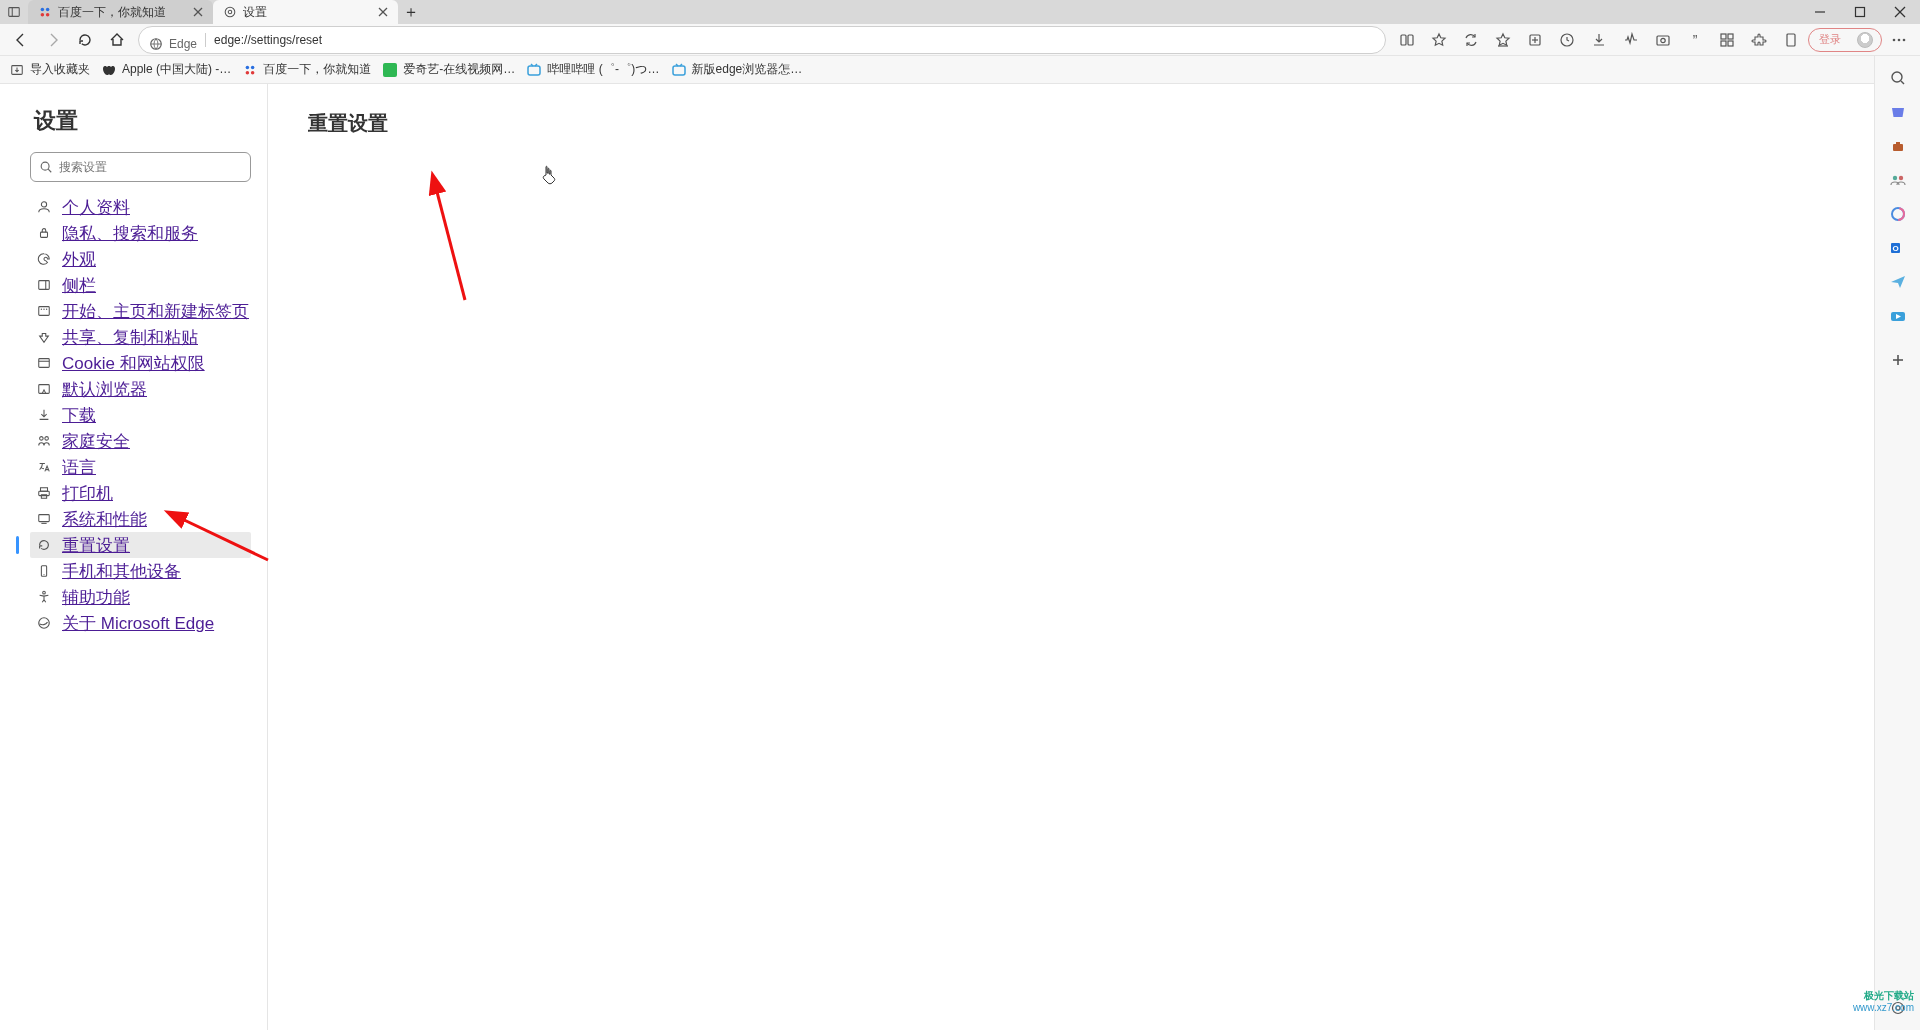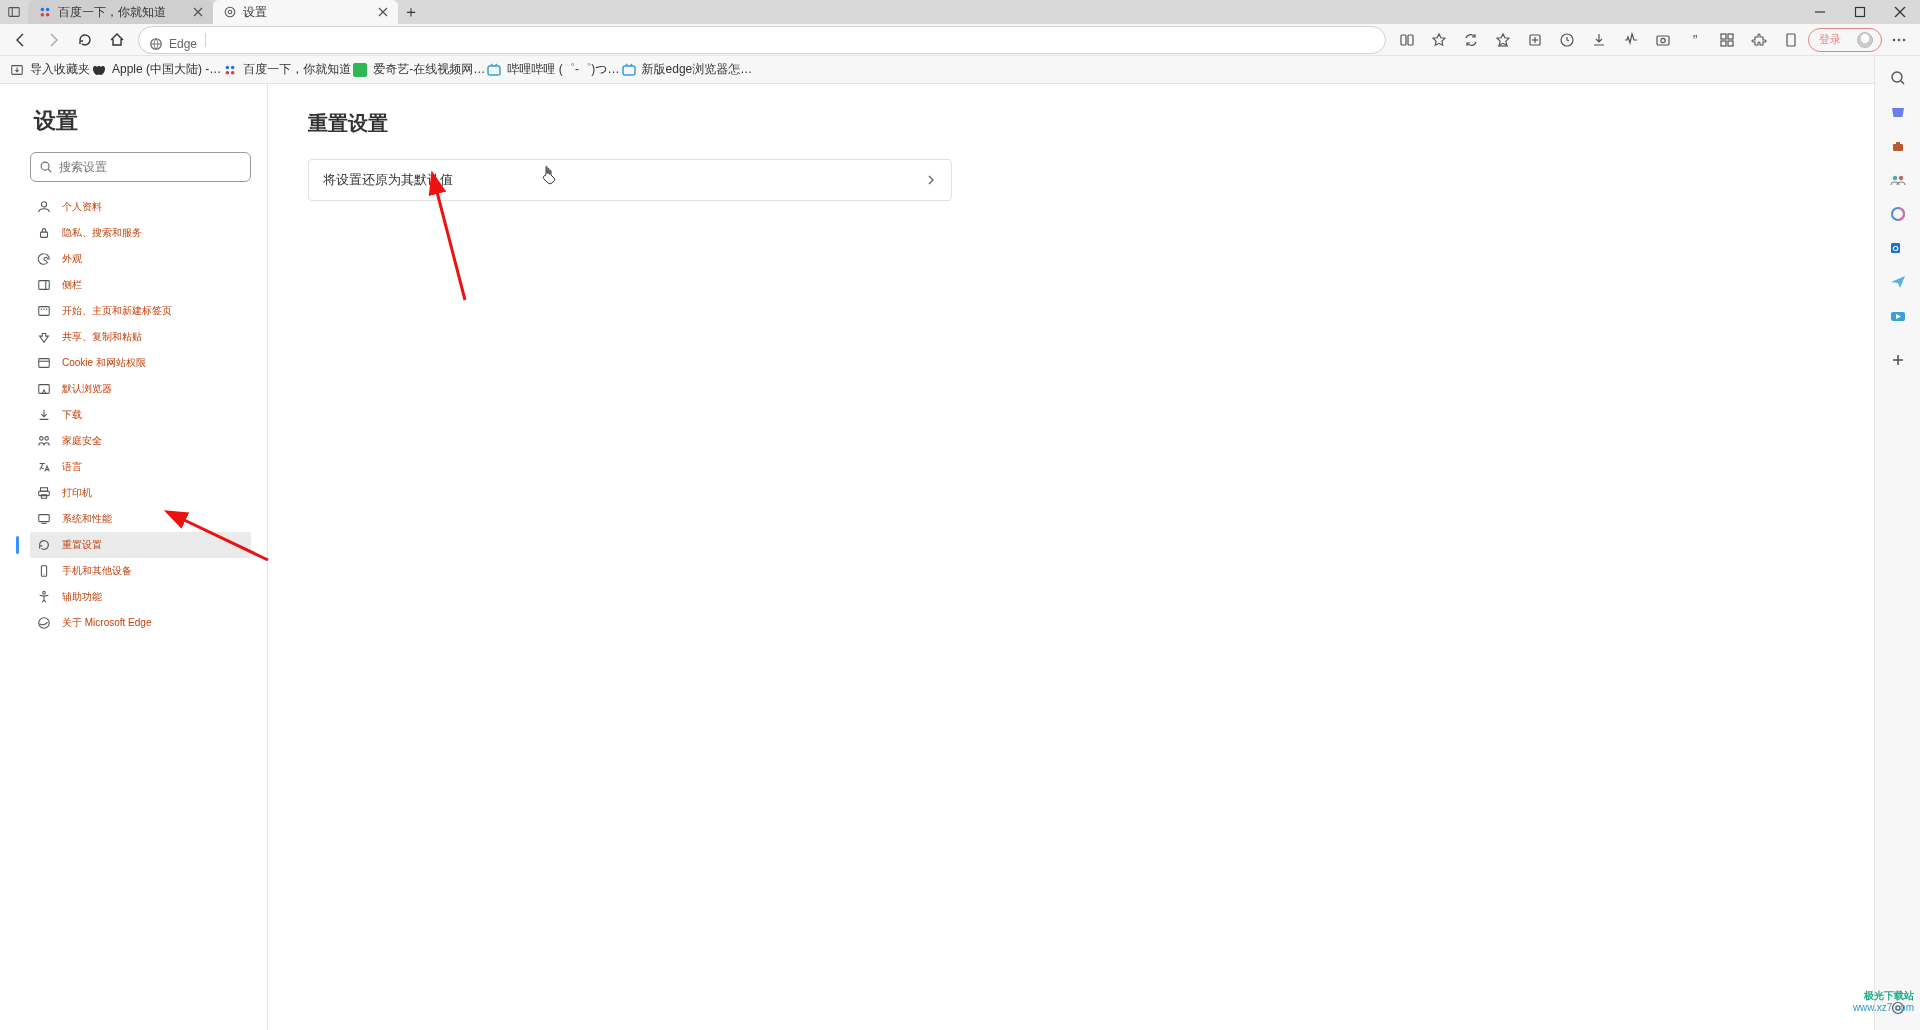--- a/index.html
+++ b/index.html
@@ -23,35 +23,35 @@
   .toolbar { height: 32px; background: #f7f7f7; display: flex; align-items: center; padding: 0 6px; gap: 2px; border-bottom: 1px solid #e5e5e5; }
   .tool-btn { width: 30px; height: 28px; display: flex; align-items: center; justify-content: center; color: #555; border-radius: 4px; }
   .addr-wrap { flex: 1; display: flex; align-items: center; height: 28px; border: 1px solid #cfcfcf; border-radius: 14px; padding: 0 10px; background: #fff; margin: 0 4px; gap: 8px; }
   .addr-site { color: #666; font-size: 12px; display: flex; align-items: center; gap: 6px; margin-top: 8px; }
   .addr-sep { width: 1px; height: 14px; background: #ccc; }
   .addr-url { flex: 1; font-size: 12px; color: #333; border: none; outline: none; background: transparent; }
   .login-btn { height: 24px; border: 1px solid #e08585; color: #e08585; border-radius: 12px; padding: 0 8px 0 10px; display: flex; align-items: center; gap: 16px; font-size: 11px; }
   .avatar { width: 16px; height: 16px; border-radius: 50%; background: radial-gradient(circle at 50% 40%, #fff 0 40%, #ccc 41% 100%); border: 1px solid #bbb; }
 
   
-  .bookmarks { height: 28px; background: #f7f7f7; border-bottom: 1px solid #e5e5e5; display: flex; align-items: center; padding: 0 10px; gap: 2px; }
+  .bookmarks { height: 28px; background: #f7f7f7; border-bottom: 1px solid #e5e5e5; display: flex; align-items: center; padding: 0 10px; gap: 12px; }
   .bm { display: flex; align-items: center; gap: 6px; font-size: 12px; color: #333; white-space: nowrap; }
   .bm .ico { width: 14px; height: 14px; display: flex; align-items: center; justify-content: center; }
 
   
   .main-area { position: absolute; top: 84px; left: 0; right: 46px; bottom: 0; background: #fff; display: flex; }
   .side-rail { position: absolute; top: 56px; right: 0; width: 46px; bottom: 0; background: #f7f7f7; border-left: 1px solid #e5e5e5; display: flex; flex-direction: column; align-items: center; gap: 14px; padding-top: 12px; }
   .side-rail .ico { width: 20px; height: 20px; display: flex; align-items: center; justify-content: center; color: #555; }
 
   .settings-sidebar { width: 268px; border-right: 1px solid #e5e5e5; padding: 22px 16px 16px 30px; }
   .settings-title { font-size: 22px; font-weight: 600; margin-bottom: 16px; margin-left: 4px; }
   .search-box { display: flex; align-items: center; border: 1px solid #999; height: 30px; border-radius: 6px; padding: 0 8px; gap: 6px; margin-bottom: 12px; background: #fff; }
   .search-box input { flex: 1; border: none; outline: none; font-size: 12px; color: #333; background: transparent; }
   .nav-list { list-style: none; }
-  .nav-item { display: flex; align-items: center; height: 26px; gap: 10px; padding-left: 6px; font-size: 10px; color: #c2410c; border-radius: 2px; cursor: pointer; }
+  .nav-item { display: flex; align-items: center; height: 26px; gap: 10px; padding-left: 6px; font-size: 17px; color: #4c1d95; border-radius: 2px; cursor: pointer; text-decoration: underline; }
   .nav-item + .nav-item { margin-top: 0; }
   .nav-item.active { background: #eaeaea; position: relative; }
   .nav-item.active::before { content: ""; position: absolute; left: -14px; top: 4px; bottom: 4px; width: 3px; background: #3794ff; border-radius: 2px; }
   .nav-item .ico { width: 16px; height: 16px; display: flex; align-items: center; justify-content: center; color: #555; flex-shrink: 0; }
 
   .content { flex: 1; padding: 26px 40px; }
   .content-title { font-size: 20px; font-weight: 600; margin-bottom: 22px; }
   .card { border: 1px solid #e0e0e0; border-radius: 4px; width: 644px; background: #fff; }
   .card-row { height: 40px; display: flex; align-items: center; padding: 0 14px; font-size: 13px; color: #333; cursor: pointer; justify-content: space-between; }
 
@@ -157,20 +157,21 @@
     </div>
   <div class="addr-wrap">
     <span class="addr-site">
       <svg width="14" height="14" viewBox="0 0 16 16">
           <circle cx="8" cy="8" r="6" fill="none" stroke="#666" stroke-width="1.4"></circle>
           <path d="M2 8h12M8 2a9 9 0 0 1 0 12M8 2a9 9 0 0 0 0 12" fill="none" stroke="#666" stroke-width="1"></path>
         </svg>
       <span>Edge</span>
     </span>
     <span class="addr-sep"></span>
+    <input class="addr-url" value="edge://settings/reset" style="">
   </div>
   <div class="tool-btn">
       <svg width="16" height="16" viewBox="0 0 16 16">
         <rect x="2" y="3" width="5" height="10" rx="1" fill="none" stroke="#555" stroke-width="1.2"></rect>
         <rect x="9" y="3" width="5" height="10" rx="1" fill="none" stroke="#555" stroke-width="1.2"></rect>
       </svg>
     </div>
   <div class="tool-btn">
       <svg width="16" height="16" viewBox="0 0 16 16">
         <path d="M8 2l1.8 3.8 4.2.4-3.1 2.9.8 4.1L8 11.3 4.3 13.2l.8-4.1L2 6.2l4.2-.4z" fill="none" stroke="#555" stroke-width="1.2"></path>
@@ -535,30 +536,20 @@
               <path d="M3 9c3 2 7 1 9-2" fill="none" stroke="#555" stroke-width="1.3"></path>
             </svg>
           </span>
           <span>关于 Microsoft Edge</span>
         </li>
     </ul>
   </div>
 
   <div class="content">
     <div class="content-title">重置设置</div>
-    <div class="card">
-      <div class="card-row">
-        <span>将设置还原为其默认值</span>
-        <span>
-            <svg width="12" height="12" viewBox="0 0 12 12">
-              <path d="M4 2l4 4-4 4" fill="none" stroke="#666" stroke-width="1.4"></path>
-            </svg>
-          </span>
-      </div>
-    </div>
   </div>
 </div>
 
 <svg class="arrow-layer" width="1920" height="1030">
   <defs>
     <marker id="ah" markerWidth="10" markerHeight="10" refX="2" refY="3" orient="auto">
       <path d="M0,0 L0,6 L8,3 z" fill="#e11"></path>
     </marker>
   </defs>
   <line x1="465" y1="300" x2="436" y2="188" stroke="#e11" stroke-width="3" marker-end="url(#ah)"></line>

